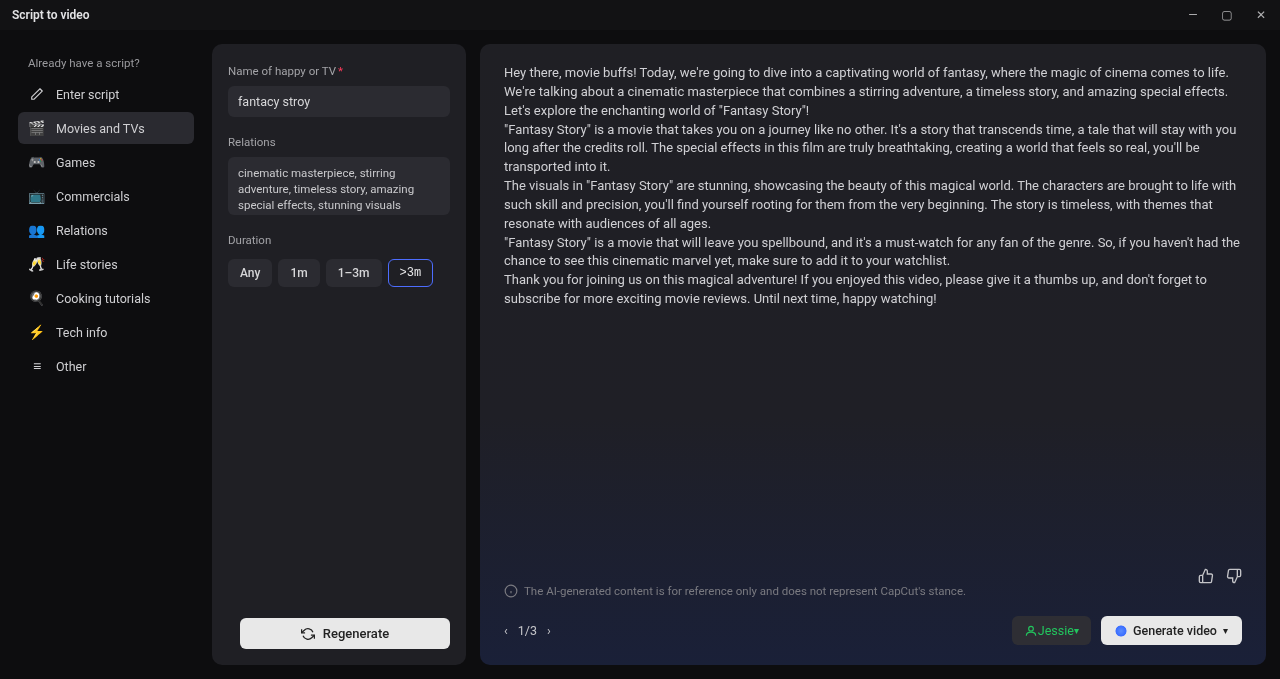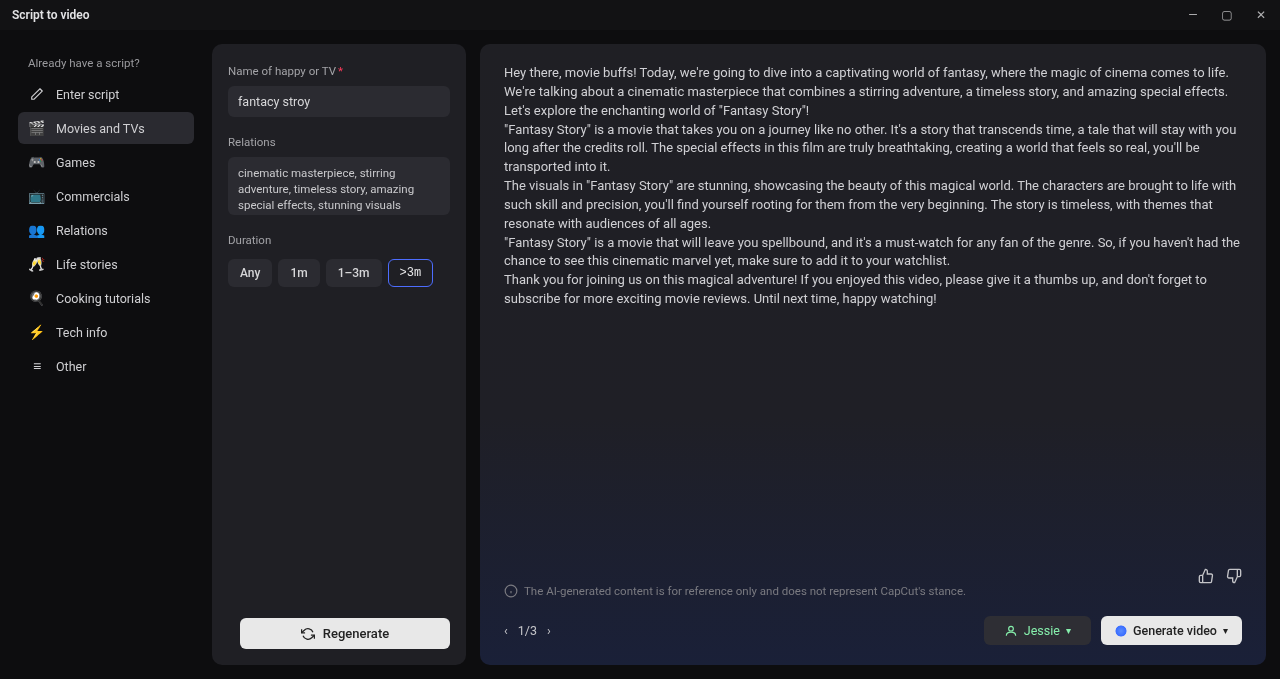--- a/index.html
+++ b/index.html
@@ -27,21 +27,21 @@
 .script-title { font-size:17px; font-weight:700; color:#f2f2f4; padding-bottom:10px; border-bottom:1px solid #35353b; margin-bottom:18px; }
 .script-body { font-size:13px; line-height:1.45; color:#d0d0d4; flex:1; overflow:auto; }
 .disclaimer { display:flex; align-items:center; justify-content:space-between; padding:8px 0 14px; color:#7a7a80; font-size:11.5px; }
 .disclaimer .left { display:flex; align-items:center; gap:6px;margin-top:30px; }
 .thumbs { display:flex; gap:12px; color:#c4c4c8; }
 .thumbs svg { cursor:pointer; }
 .bottom-bar { display:flex; align-items:center; justify-content:space-between; padding-top:4px; }
 .pager { display:flex; align-items:center; gap:10px; color:#c4c4c8; font-size:12.5px; }
 .pager .arrow { cursor:pointer; color:#c4c4c8; }
 .right-actions { display:flex; gap:10px; }
-.pill-btn { background:#2e2e34; border:none; color:#86efac; border-radius:6px; padding:7px 20px; font-size:12.5px; cursor:pointer; display:flex; align-items:center; gap:6px; }
+.pill-btn { background:#2e2e34; border:none; color:#22c55e; border-radius:6px; padding:7px 12px; font-size:12.5px; cursor:pointer; display:flex; align-items:center; gap:0; }
 .gen-btn { background:#e8e8e8; color:#222; border:none; border-radius:6px; padding:7px 14px; font-size:12.5px; font-weight:500; cursor:pointer; display:flex; align-items:center; gap:6px;text-align:center; }
 .spark { width:12px; height:12px; border-radius:50%; background:radial-gradient(circle,#5a8dff 0%,#3a6dff 60%,transparent 70%); }
 </style>
 </head>
 <body>
 
 <div class="titlebar">
   <span class="title">Script to video</span>
   <div class="wincontrols">
     <span>—</span>

